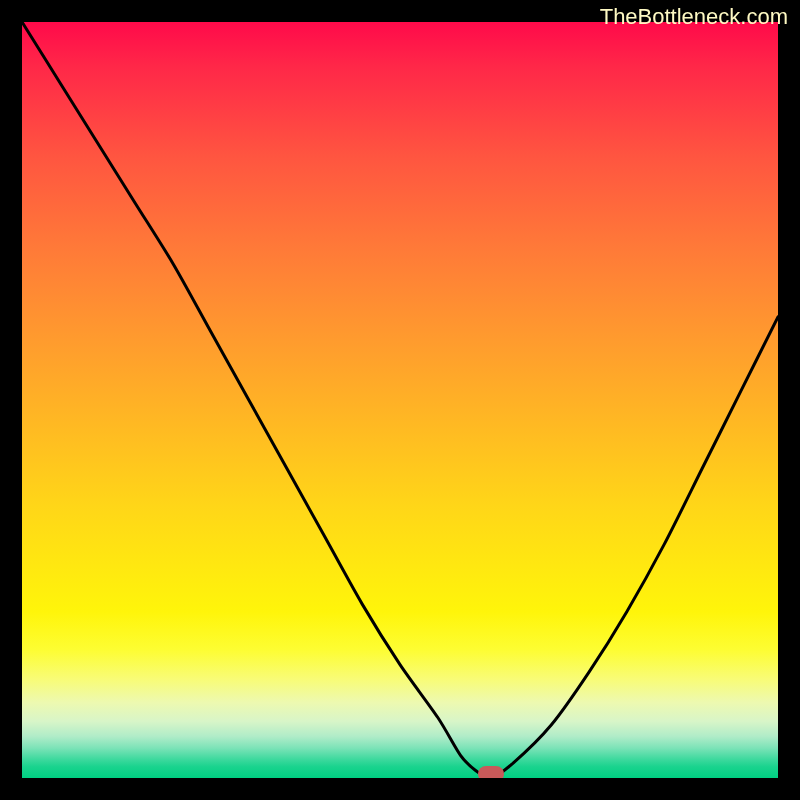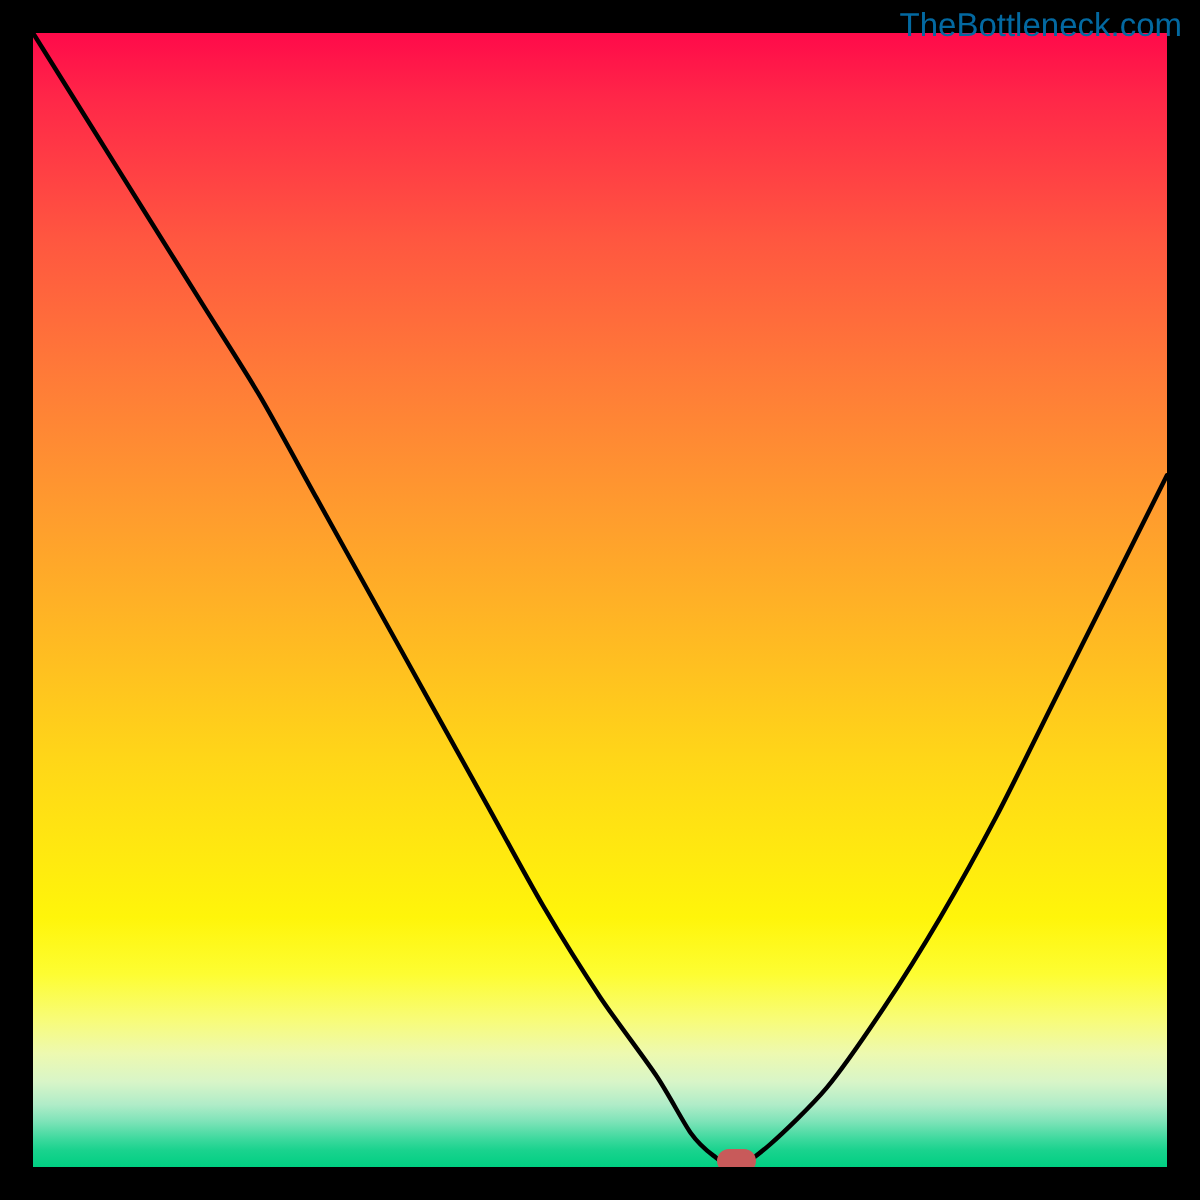--- a/index.html
+++ b/index.html
@@ -7,21 +7,21 @@
     width: 800px;
     height: 800px;
     background: #000;
     position: relative;
     font-family: Arial, sans-serif;
   }
   .watermark {
     position: absolute;
     top: 4px;
     right: 12px;
-    color: #0369a1;
+    color: #fef9c3;
     font-size: 22px;
     font-weight: 500;
     z-index: 10;
     text-align: right;
   }
   .plot-area {
     position: absolute;
     left: 22px;
     top: 22px;
     width: 756px;

